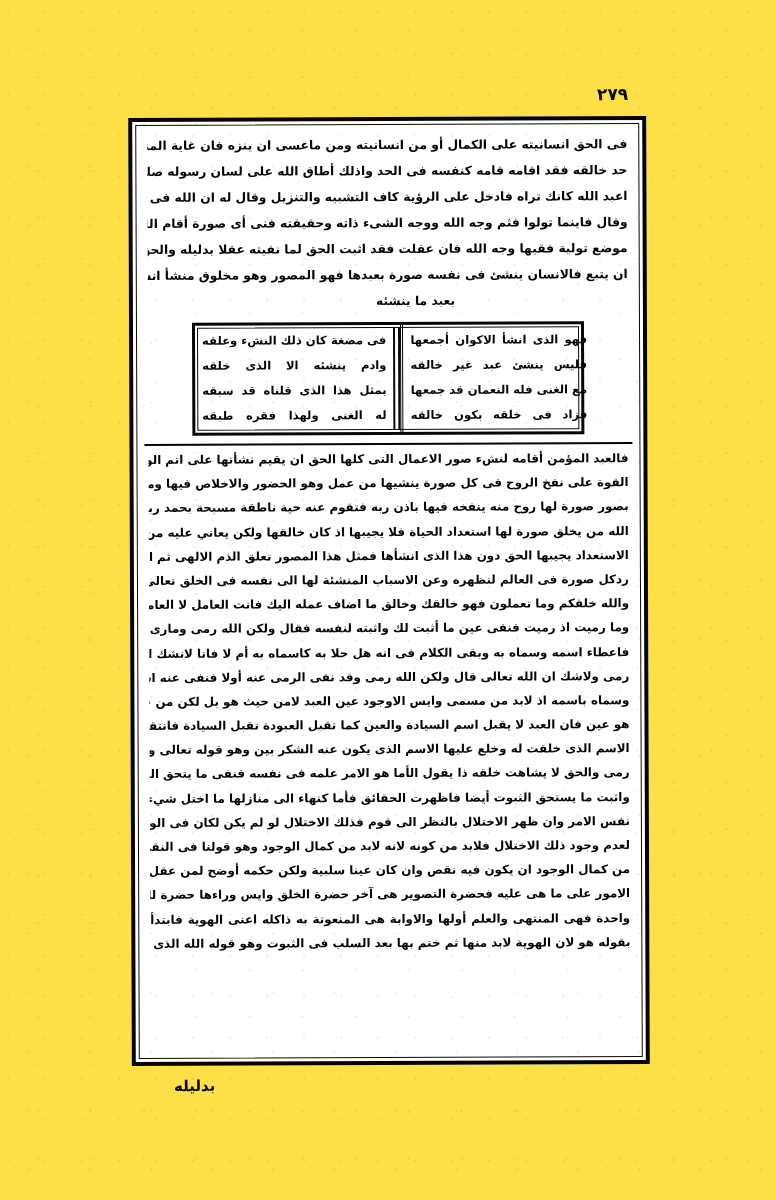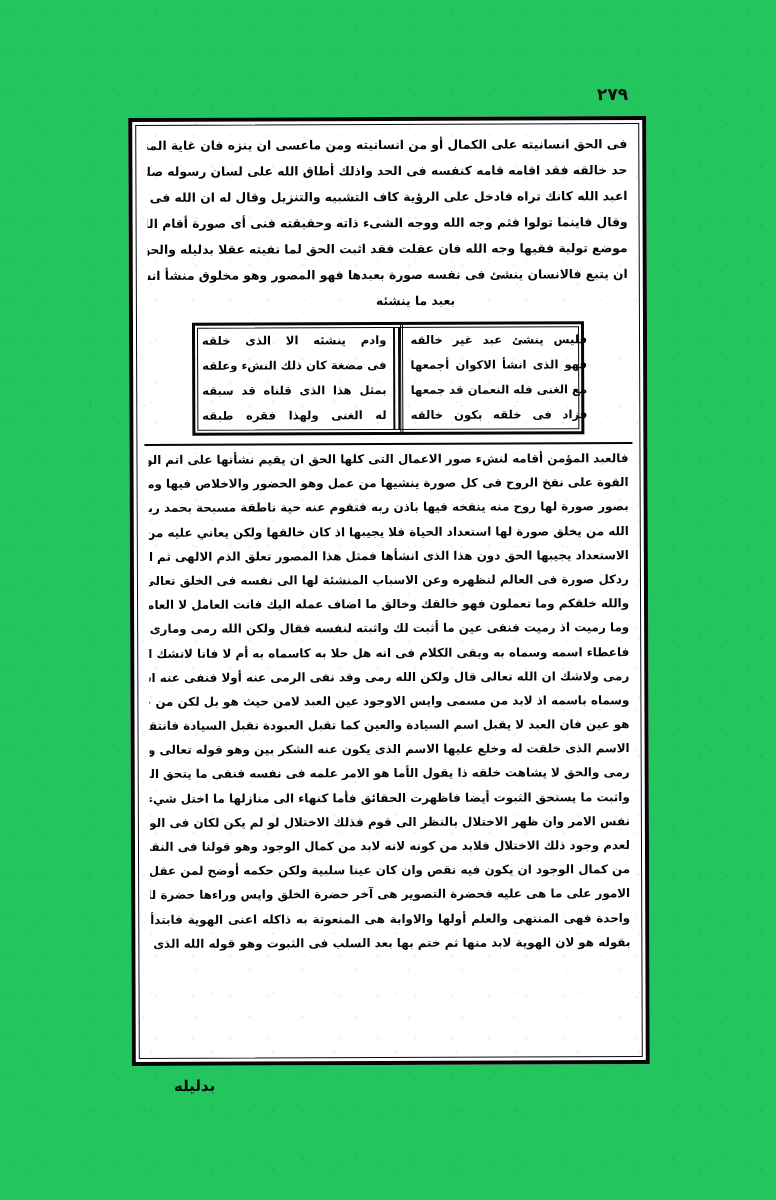--- a/index.html
+++ b/index.html
@@ -13,21 +13,21 @@
     height: 1200px;
     position: relative;
     overflow: hidden;
     font-family: "DejaVu Sans", "Liberation Sans", sans-serif;
     color: #000000;
   }
 
   .page {
     position: absolute;
     inset: 0;
-    background: #22c55e;
+    background: #fde047;
     padding-left: 16px;
   }
 
   
   .folio-number {
     position: absolute;
     top: 84px;
     right: 148px;
     font-size: 17px;
     font-weight: bold;
@@ -201,31 +201,31 @@
         <div class="ar-line">حد خالقه فقد اقامه قامه كنفسه فى الحد واذلك أطاق الله على لسان رسوله صلى الله عليه وسلم</div>
         <div class="ar-line">اعبد الله كانك تراه فادخل على الرؤية كاف التشبيه والتنزيل وقال له ان الله فى قبلة المصلى</div>
         <div class="ar-line">وقال فاينما تولوا فثم وجه الله ووجه الشىء ذاته وحقيقته فنى أى صورة أقام الله عبده وهى</div>
         <div class="ar-line">موضع تولية فقيها وجه الله فان عقلت فقد اثبت الحق لما نفيته عقلا بدليله والحق أحق</div>
         <div class="ar-line">ان يتبع فالانسان ينشئ فى نفسه صورة بعبدها فهو المصور وهو مخلوق منشأ انشأه الله عبدا</div>
         <div class="ar-line short">بعبد ما ينشئه</div>
       </div>
 
       <div class="poem-box">
         <div class="poem-col second">
+          <div class="poem-line">فى مضغة كان ذلك النشء وعلقه</div>
           <div class="poem-line">وادم ينشئه الا الذى خلقه</div>
-          <div class="poem-line">فى مضغة كان ذلك النشء وعلقه</div>
           <div class="poem-line">بمثل هذا الذى قلناه قد سبقه</div>
           <div class="poem-line">له الغنى ولهذا فقره طبقه</div>
         </div>
 
         <div class="poem-divider"></div>
 
         <div class="poem-col first">
+          <div class="poem-line">فهو الذى انشأ الاكوان أجمعها</div>
           <div class="poem-line">فليس ينشئ عبد غير خالقه</div>
-          <div class="poem-line">فهو الذى انشأ الاكوان أجمعها</div>
           <div class="poem-line">مع الغنى فله النعمان قد جمعها</div>
           <div class="poem-line">فزاد فى خلقه بكون خالقه</div>
         </div>
       </div>
 
       <div class="block-main">
         <div class="ar-line">فالعبد المؤمن أقامه لنشء صور الاعمال التى كلها الحق ان يقيم نشأتها على اتم الوجوه واعطاء</div>
         <div class="ar-line">القوة على نفخ الروح فى كل صورة ينشيها من عمل وهو الحضور والاخلاص فيها وما ذم الله عبدا</div>
         <div class="ar-line">بصور صورة لها روح منه ينفخه فيها باذن ربه فتقوم عنه حية ناطقة مسبحة بحمد ربه واغاذم</div>
         <div class="ar-line">الله من يخلق صورة لها استعداد الحياة فلا يجيبها اذ كان خالقها ولكن يعاني عليه من</div>

